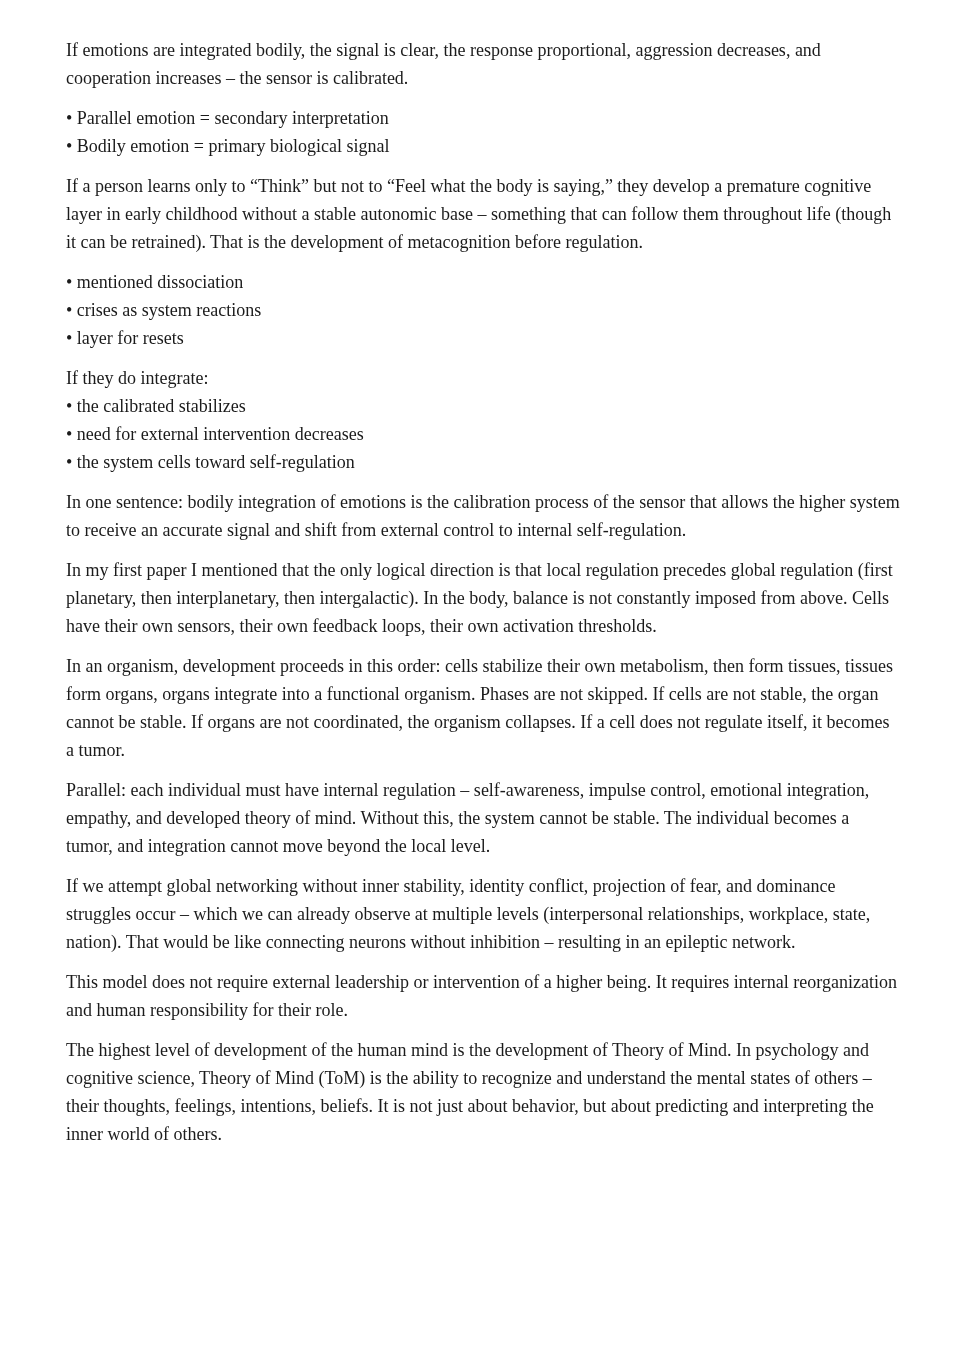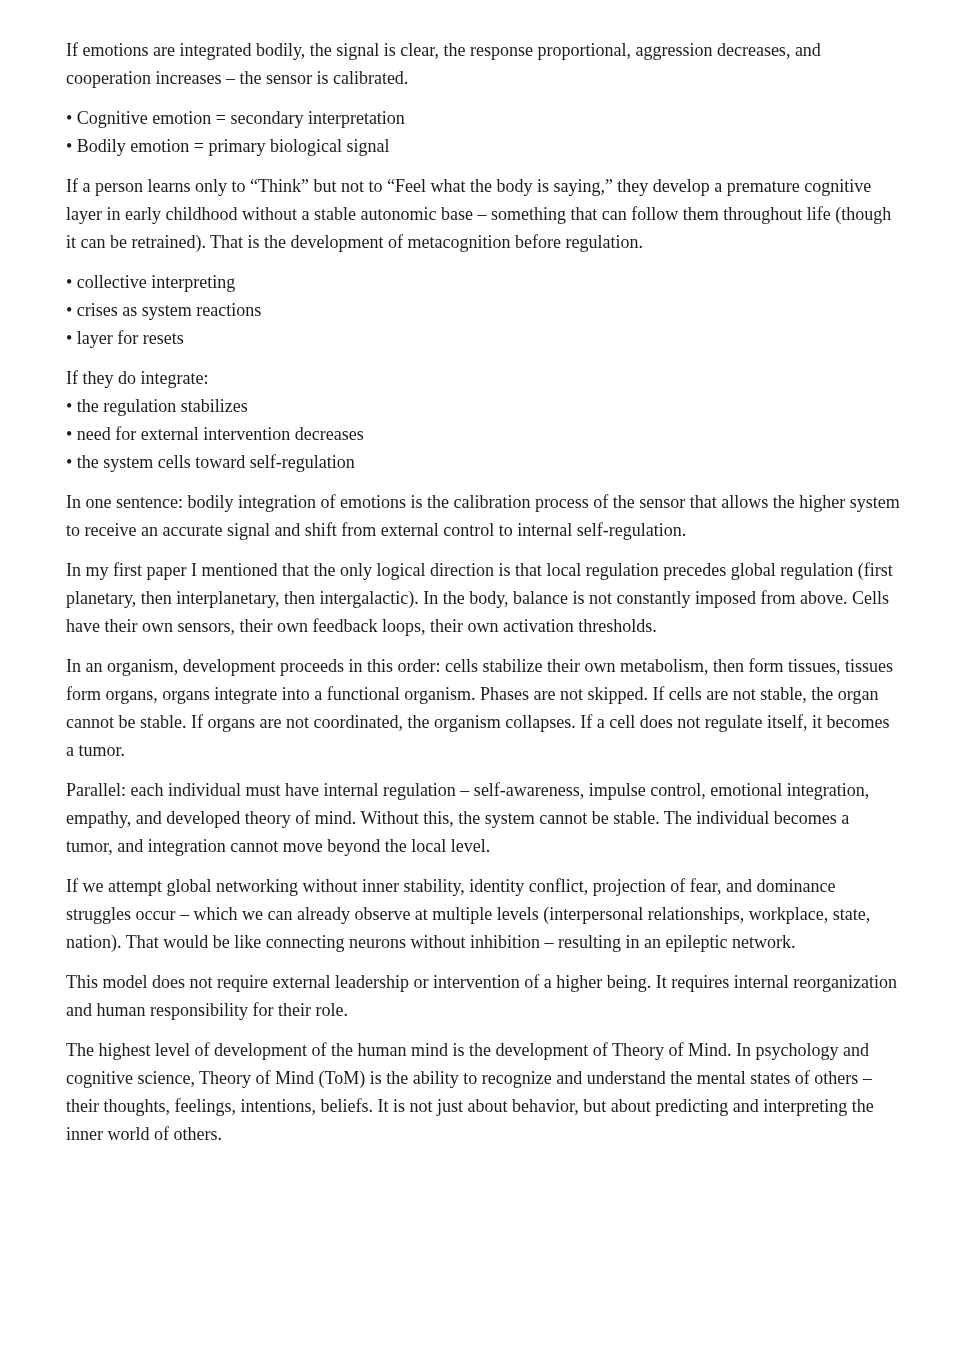--- a/index.html
+++ b/index.html
@@ -30,35 +30,35 @@
   }
 </style>
 </head>
 <body>
 
 <div class="page">
 
   <p class="para">If emotions are integrated bodily, the signal is clear, the response proportional, aggression decreases, and cooperation increases – the sensor is calibrated.</p>
 
   <p class="para">
-    <span class="line">• Cognitive emotion = secondary interpretation</span>
+    <span class="line">• Parallel emotion = secondary interpretation</span>
     <span class="line">• Bodily emotion = primary biological signal</span>
   </p>
 
   <p class="para">If a person learns only to “Think” but not to “Feel what the body is saying,” they develop a premature cognitive layer in early childhood without a stable autonomic base – something that can follow them throughout life (though it can be retrained). That is the development of metacognition before regulation.</p>
 
   <p class="para">
-    <span class="line">• collective interpreting</span>
+    <span class="line">• mentioned dissociation</span>
     <span class="line">• crises as system reactions</span>
     <span class="line">• layer for resets</span>
   </p>
 
   <p class="para">
     <span class="line">If they do integrate:</span>
-    <span class="line">• the regulation stabilizes</span>
+    <span class="line">• the calibrated stabilizes</span>
     <span class="line">• need for external intervention decreases</span>
     <span class="line">• the system cells toward self-regulation</span>
   </p>
 
   <p class="para">In one sentence: bodily integration of emotions is the calibration process of the sensor that allows the higher system to receive an accurate signal and shift from external control to internal self-regulation.</p>
 
   <p class="para">In my first paper I mentioned that the only logical direction is that local regulation precedes global regulation (first planetary, then interplanetary, then intergalactic). In the body, balance is not constantly imposed from above. Cells have their own sensors, their own feedback loops, their own activation thresholds.</p>
 
   <p class="para">In an organism, development proceeds in this order: cells stabilize their own metabolism, then form tissues, tissues form organs, organs integrate into a functional organism. Phases are not skipped. If cells are not stable, the organ cannot be stable. If organs are not coordinated, the organism collapses. If a cell does not regulate itself, it becomes a tumor.</p>
 

